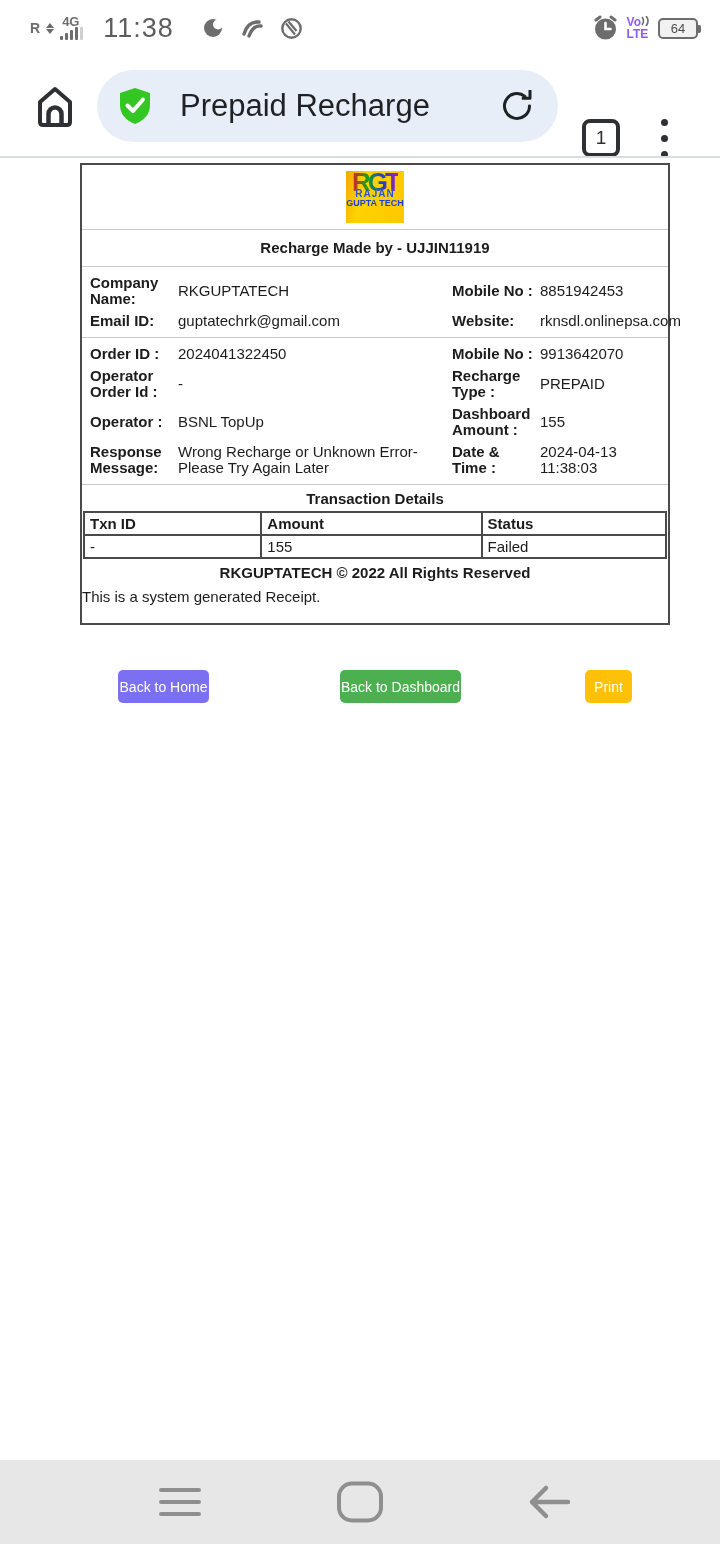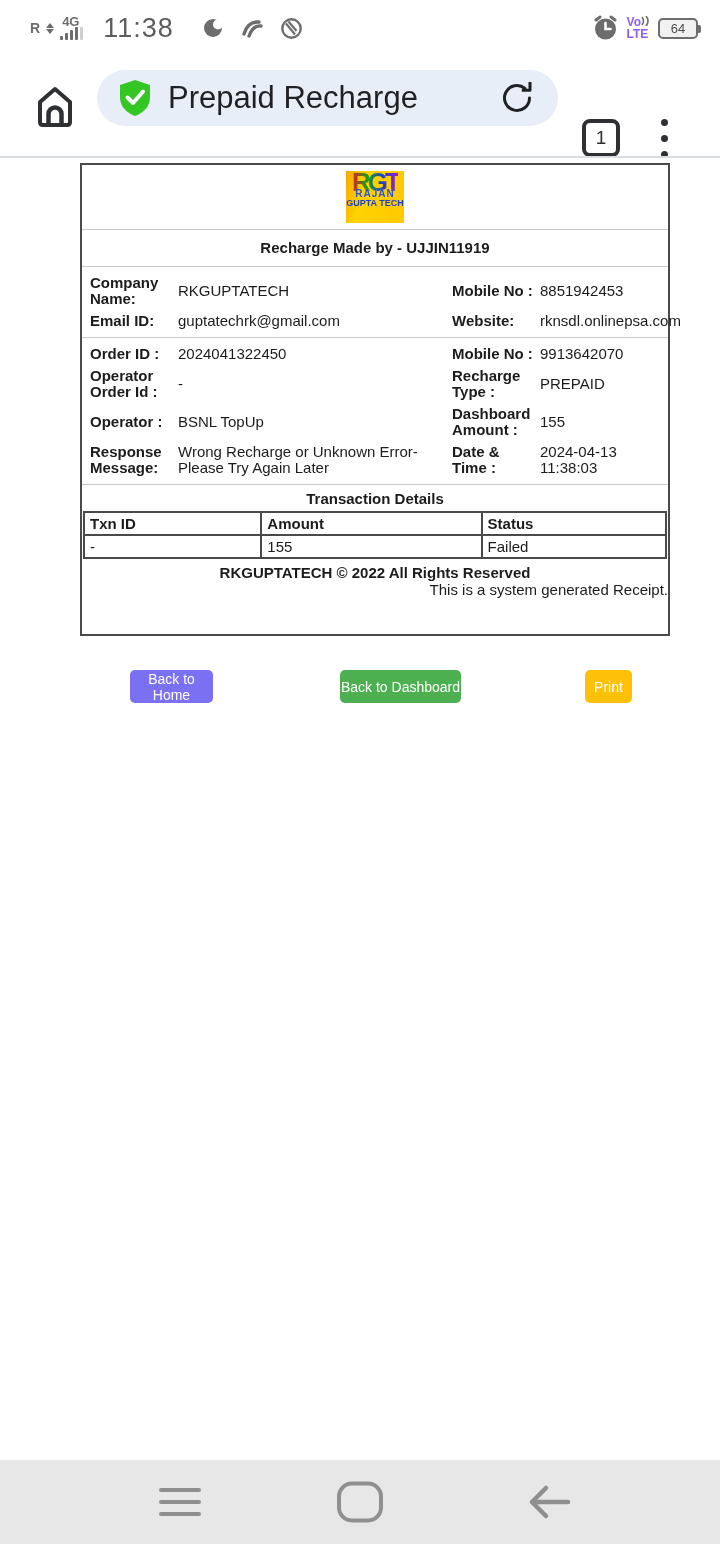--- a/index.html
+++ b/index.html
@@ -24,22 +24,22 @@
   .sb-right { position:absolute; right:22px; top:0; height:56px; display:flex; align-items:center; gap:8px; }
   .volte { display:flex; flex-direction:column; line-height:12px; font-size:12px; font-weight:bold; color:#8b5cf6; }
   .battery { position:relative; width:40px; height:21px; border:2px solid #6d6d6d; border-radius:5px;
     display:flex; align-items:center; justify-content:center; font-size:13px; color:#4d4d4d; background:#f1f1f1; }
   .battery:after { content:""; position:absolute; right:-5px; top:5px; width:3px; height:8px; background:#6d6d6d; border-radius:0 2px 2px 0; }
 
   
   .chrome { position:absolute; top:56px; left:0; width:720px; height:100px; background:#fff; }
   .chrome-divider { position:absolute; top:156px; left:0; width:720px; height:2px; background:#d9dce0; }
   .home-btn { position:absolute; left:30px; top:22px; width:50px; height:56px; display:flex; align-items:center; color:#2f3033; }
-  .omnibox { position:absolute; left:97px; top:14px; width:461px; height:56px; background:#e8eef7; border-radius:36px;
-    display:flex; align-items:center; }
+  .omnibox { position:absolute; left:97px; top:14px; width:461px; height:72px; background:#e8eef7; border-radius:36px;
+    display:flex; align-items:center;gap:12px; }
   .shield { margin-left:20px; flex:0 0 auto; }
   .omni-title { font-size:31px; color:#1f2124; margin-left:15px; flex:1; white-space:nowrap; overflow:hidden; }
   .reload { margin-right:22px; color:#1f2124; flex:0 0 auto; }
   .tab-btn { position:absolute; left:582px; top:82px; transform:translateY(-50%); width:38px; height:38px;
     border:4px solid #2f3033; border-radius:8px; display:flex; align-items:center; justify-content:center;
     font-size:19px; color:#2f3033; }
   .menu-btn { position:absolute; left:650px; top:82px; transform:translateY(-50%); width:28px; height:50px;
     display:flex; flex-direction:column; align-items:center; justify-content:center; gap:9px; }
   .menu-btn i { width:7px; height:7px; border-radius:50%; background:#2f3033; }
 
@@ -62,27 +62,27 @@
   .info-grid > div { padding:3px 4px 3px 8px; display:flex; align-items:center; font-size:15px; line-height:16px; }
   .info-grid .lbl { font-weight:bold; }
   .info-grid .val { padding-left:0; }
 
   .txn-title { text-align:center; font-weight:bold; font-size:15px; padding:5px 0 4px; }
   table.txn { width:584px; margin:0 auto 1px; border-collapse:collapse; font-size:15px; }
   table.txn th, table.txn td { border:2px solid #4a4a4a; text-align:left; padding:2px 5px; height:22px; font-weight:normal; }
   table.txn th { font-weight:bold; }
   col.c1{width:178px;} col.c2{width:221px;} col.c3{width:185px;}
   .foot1 { text-align:center; font-weight:bold; font-size:15px; margin-top:5px; }
-  .foot2 { text-align:right; font-size:15px; margin-top:0; padding-bottom:36px; }
+  .foot2 { text-align:left; font-size:15px; margin-top:7px; padding-bottom:18px; }
 
   
   .actions { position:absolute; top:670px; left:0; width:720px; height:34px; }
   .btn { position:absolute; height:33px; border:none; border-radius:5px; color:#fff; font-size:14px;
     font-family:"Liberation Sans", sans-serif; display:flex; align-items:center; justify-content:center; cursor:pointer; }
-  .btn-home { left:130px; width:83px; }
+  .btn-home { left:118px; width:91px; }
   .btn-dash { left:340px; width:121px; }
   .btn-print { left:585px; width:47px; }
 
   
   .navbar { position:absolute; bottom:0; left:0; width:720px; height:84px; background:#e7e7e7; }
   .nav-ic { position:absolute; top:50%; transform:translate(-50%,-50%); color:#8f8f8f; }
   .nav-recents { left:180px; display:flex; flex-direction:column; gap:8px; }
   .nav-recents i { width:42px; height:4px; background:#8f8f8f; border-radius:2px; }
   .nav-home { left:360px; width:46px; height:41px; border:4px solid #8f8f8f; border-radius:15px; }
   .nav-back { left:549px; }

